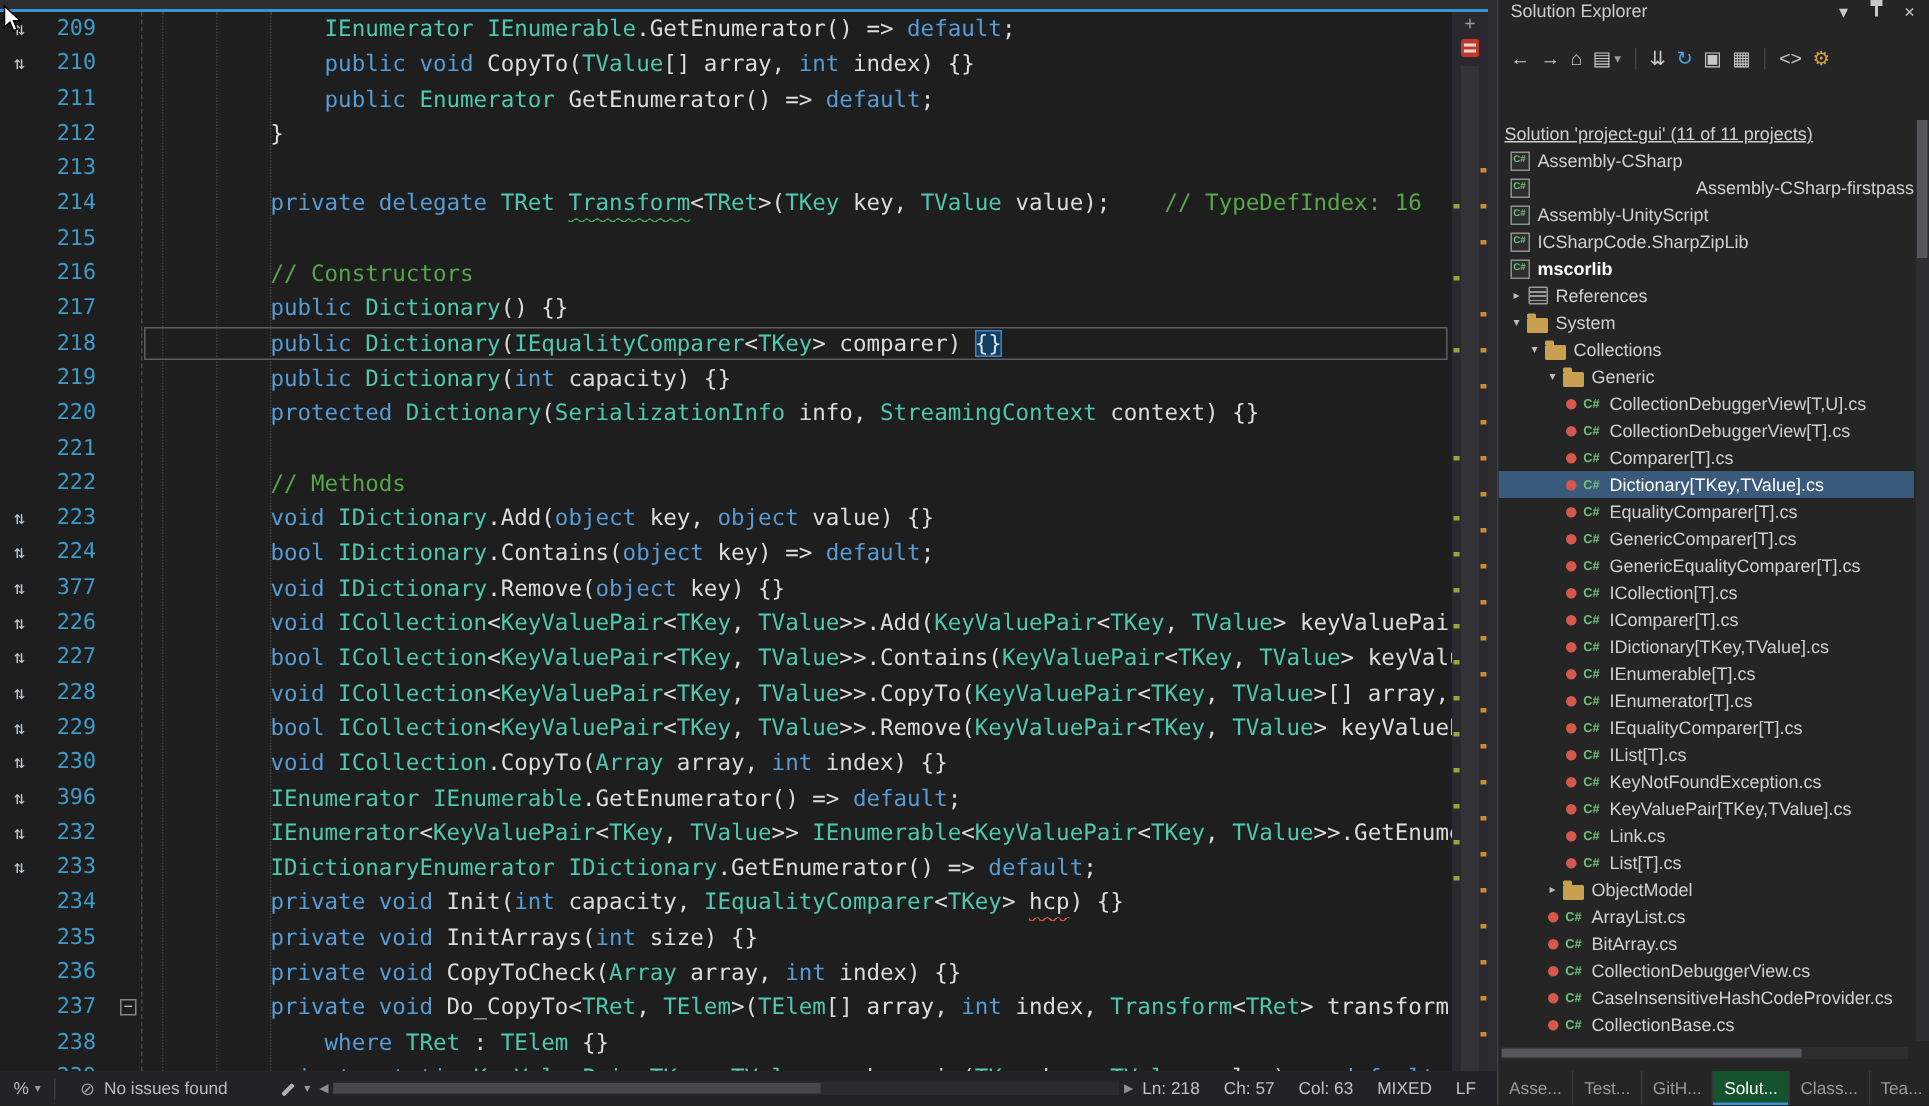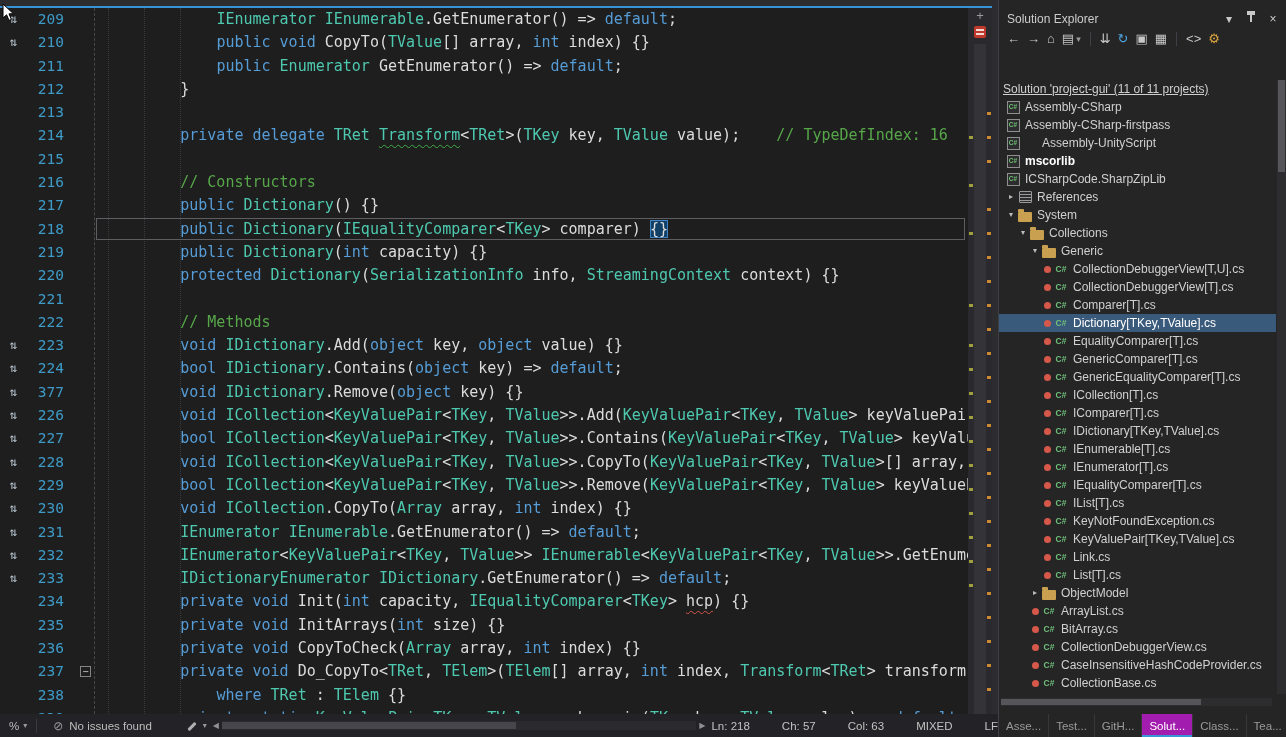--- a/index.html
+++ b/index.html
@@ -37,21 +37,21 @@
   .mark-l{position:absolute;left:1px;width:4px;height:3px;background:#9fa23c}
   #grip{position:absolute;top:0;left:0;width:24px;text-align:center;color:#9a9a9a;font-size:13px;line-height:16px}
   #health{position:absolute;top:18px;left:6px;width:12px;height:12px;background:#bf3a2b;border-radius:2px}
   #health::before{content:'';position:absolute;left:2px;top:3px;width:8px;height:2px;background:#f3d9d5}
   #health::after{content:'';position:absolute;left:2px;top:7px;width:8px;height:2px;background:#f3d9d5}
 
   #splitter{position:absolute;left:992px;top:0;width:6px;height:714px;background:#2d2d30}
 
   
   #panel{position:absolute;left:998px;top:0;width:288px;height:714px;background:#252526;color:#cfcfcf;border-left:1px solid #3f3f46}
-  #se-header{display:flex;align-items:flex-end;height:26px;padding:0 6px 0 8px;font-size:12px;color:#cccccc}
+  #se-header{display:flex;align-items:flex-start;height:26px;padding:0 6px 0 8px;font-size:12px;color:#cccccc}
   #se-title{flex:1}
   #se-title-icons{display:flex;gap:8px;align-items:center}
   .hicon{color:#c8c8c8;font-size:12px;width:14px;text-align:center;cursor:default}
   .pin{display:inline-block;width:10px;height:12px;position:relative}
   .pin::before{content:'';position:absolute;left:4px;top:3px;width:2px;height:8px;background:#c8c8c8}
   .pin::after{content:'';position:absolute;left:1px;top:0;width:8px;height:4px;background:#c8c8c8}
   #se-toolbar{display:flex;align-items:center;height:26px;padding:0 8px;gap:7px}
   .ticon{color:#c8c8c8;font-size:13px;line-height:16px;cursor:default}
   .ticon.small{font-size:9px;margin-left:-5px;color:#9a9a9a}
   .tsep{width:1px;height:14px;background:#3f3f46;margin:0 2px}
@@ -90,26 +90,26 @@
   #issues{display:flex;align-items:center;gap:6px;margin-left:16px}
   #issues .icon{font-size:12px;color:#9a9a9a}
   #pen-group{display:flex;align-items:center;gap:5px;margin-left:34px}
   .pen{width:12px;height:12px;position:relative}
   .pen::before{content:'';position:absolute;left:1px;top:5px;width:10px;height:3px;background:#b0b0b0;transform:rotate(-45deg);border-radius:1px}
   #pen-group .caret{font-size:8px;color:#9a9a9a}
   #hscroll{flex:1;display:flex;align-items:center;margin:0 6px;gap:3px}
   #hscroll .arrow{font-size:8px;color:#8f8f93}
   #hscroll .track{flex:1;height:9px;background:#2b2b2f;position:relative}
   #hscroll .thumb{position:absolute;left:0;top:1px;bottom:1px;width:62%;background:#46464c}
-  #status-right{display:flex;gap:32px;margin-right:0}
+  #status-right{display:flex;gap:16px;margin-right:14px}
   .sitem{color:#c2c2c2}
 
   #panel-tabs{position:absolute;left:998px;top:714px;width:288px;height:23px;background:#252526;display:flex;align-items:stretch;overflow:hidden;border-left:1px solid #3f3f46}
   .ptab{padding:0 7px;display:flex;align-items:center;color:#9a9a9a;border-right:1px solid #38383c;font-size:11.5px;white-space:nowrap}
-  .ptab.active{color:#ffffff;box-shadow:inset 0 -2px 0 #3794d5;background:#a21caf}
+  .ptab.active{color:#ffffff;box-shadow:inset 0 -2px 0 #3794d5;background:#14532d}
 </style>
 </head>
 <body>
 
 <div id="root">
 
   <div id="top-strip">
     <div class="blue"></div>
   </div>
 
@@ -134,21 +134,21 @@
         <div class="crow"><span class="g"></span><span class="n">221</span><span class="m"></span><span class="c"></span></div>
         <div class="crow"><span class="g"></span><span class="n">222</span><span class="m"></span><span class="c"><span class="tok-p">        </span><span class="tok-c">// Methods</span></span></div>
         <div class="crow"><span class="g">⇅</span><span class="n">223</span><span class="m"></span><span class="c"><span class="tok-p">        </span><span class="tok-k">void</span><span class="tok-p"> </span><span class="tok-t">IDictionary</span><span class="tok-p">.Add(</span><span class="tok-k">object</span><span class="tok-p"> key, </span><span class="tok-k">object</span><span class="tok-p"> value) {}</span></span></div>
         <div class="crow"><span class="g">⇅</span><span class="n">224</span><span class="m"></span><span class="c"><span class="tok-p">        </span><span class="tok-k">bool</span><span class="tok-p"> </span><span class="tok-t">IDictionary</span><span class="tok-p">.Contains(</span><span class="tok-k">object</span><span class="tok-p"> key) =&gt; </span><span class="tok-k">default</span><span class="tok-p">;</span></span></div>
         <div class="crow"><span class="g">⇅</span><span class="n">377</span><span class="m"></span><span class="c"><span class="tok-p">        </span><span class="tok-k">void</span><span class="tok-p"> </span><span class="tok-t">IDictionary</span><span class="tok-p">.Remove(</span><span class="tok-k">object</span><span class="tok-p"> key) {}</span></span></div>
         <div class="crow"><span class="g">⇅</span><span class="n">226</span><span class="m"></span><span class="c"><span class="tok-p">        </span><span class="tok-k">void</span><span class="tok-p"> </span><span class="tok-t">ICollection</span><span class="tok-p">&lt;</span><span class="tok-t">KeyValuePair</span><span class="tok-p">&lt;</span><span class="tok-t">TKey</span><span class="tok-p">, </span><span class="tok-t">TValue</span><span class="tok-p">&gt;&gt;.Add(</span><span class="tok-t">KeyValuePair</span><span class="tok-p">&lt;</span><span class="tok-t">TKey</span><span class="tok-p">, </span><span class="tok-t">TValue</span><span class="tok-p">&gt; keyValuePair) {}</span></span></div>
         <div class="crow"><span class="g">⇅</span><span class="n">227</span><span class="m"></span><span class="c"><span class="tok-p">        </span><span class="tok-k">bool</span><span class="tok-p"> </span><span class="tok-t">ICollection</span><span class="tok-p">&lt;</span><span class="tok-t">KeyValuePair</span><span class="tok-p">&lt;</span><span class="tok-t">TKey</span><span class="tok-p">, </span><span class="tok-t">TValue</span><span class="tok-p">&gt;&gt;.Contains(</span><span class="tok-t">KeyValuePair</span><span class="tok-p">&lt;</span><span class="tok-t">TKey</span><span class="tok-p">, </span><span class="tok-t">TValue</span><span class="tok-p">&gt; keyValuePair) =&gt; </span></span></div>
         <div class="crow"><span class="g">⇅</span><span class="n">228</span><span class="m"></span><span class="c"><span class="tok-p">        </span><span class="tok-k">void</span><span class="tok-p"> </span><span class="tok-t">ICollection</span><span class="tok-p">&lt;</span><span class="tok-t">KeyValuePair</span><span class="tok-p">&lt;</span><span class="tok-t">TKey</span><span class="tok-p">, </span><span class="tok-t">TValue</span><span class="tok-p">&gt;&gt;.CopyTo(</span><span class="tok-t">KeyValuePair</span><span class="tok-p">&lt;</span><span class="tok-t">TKey</span><span class="tok-p">, </span><span class="tok-t">TValue</span><span class="tok-p">&gt;[] array, </span></span></div>
         <div class="crow"><span class="g">⇅</span><span class="n">229</span><span class="m"></span><span class="c"><span class="tok-p">        </span><span class="tok-k">bool</span><span class="tok-p"> </span><span class="tok-t">ICollection</span><span class="tok-p">&lt;</span><span class="tok-t">KeyValuePair</span><span class="tok-p">&lt;</span><span class="tok-t">TKey</span><span class="tok-p">, </span><span class="tok-t">TValue</span><span class="tok-p">&gt;&gt;.Remove(</span><span class="tok-t">KeyValuePair</span><span class="tok-p">&lt;</span><span class="tok-t">TKey</span><span class="tok-p">, </span><span class="tok-t">TValue</span><span class="tok-p">&gt; keyValuePair) =&gt; </span></span></div>
         <div class="crow"><span class="g">⇅</span><span class="n">230</span><span class="m"></span><span class="c"><span class="tok-p">        </span><span class="tok-k">void</span><span class="tok-p"> </span><span class="tok-t">ICollection</span><span class="tok-p">.CopyTo(</span><span class="tok-t">Array</span><span class="tok-p"> array, </span><span class="tok-k">int</span><span class="tok-p"> index) {}</span></span></div>
-        <div class="crow"><span class="g">⇅</span><span class="n">231</span><span class="m"></span><span class="c"><span class="tok-p">        </span><span class="tok-t">IEnumerator</span><span class="tok-p"> </span><span class="tok-t">IEnumerable</span><span class="tok-p">.GetEnumerator() =&gt; </span><span class="tok-k">default</span><span class="tok-p">;</span></span></div>
+        <div class="crow"><span class="g">⇅</span><span class="n">396</span><span class="m"></span><span class="c"><span class="tok-p">        </span><span class="tok-t">IEnumerator</span><span class="tok-p"> </span><span class="tok-t">IEnumerable</span><span class="tok-p">.GetEnumerator() =&gt; </span><span class="tok-k">default</span><span class="tok-p">;</span></span></div>
         <div class="crow"><span class="g">⇅</span><span class="n">232</span><span class="m"></span><span class="c"><span class="tok-p">        </span><span class="tok-t">IEnumerator</span><span class="tok-p">&lt;</span><span class="tok-t">KeyValuePair</span><span class="tok-p">&lt;</span><span class="tok-t">TKey</span><span class="tok-p">, </span><span class="tok-t">TValue</span><span class="tok-p">&gt;&gt; </span><span class="tok-t">IEnumerable</span><span class="tok-p">&lt;</span><span class="tok-t">KeyValuePair</span><span class="tok-p">&lt;</span><span class="tok-t">TKey</span><span class="tok-p">, </span><span class="tok-t">TValue</span><span class="tok-p">&gt;&gt;.GetEnumerator() =&gt; </span></span></div>
         <div class="crow"><span class="g">⇅</span><span class="n">233</span><span class="m"></span><span class="c"><span class="tok-p">        </span><span class="tok-t">IDictionaryEnumerator</span><span class="tok-p"> </span><span class="tok-t">IDictionary</span><span class="tok-p">.GetEnumerator() =&gt; </span><span class="tok-k">default</span><span class="tok-p">;</span></span></div>
         <div class="crow"><span class="g"></span><span class="n">234</span><span class="m"></span><span class="c"><span class="tok-p">        </span><span class="tok-k">private</span><span class="tok-p"> </span><span class="tok-k">void</span><span class="tok-p"> Init(</span><span class="tok-k">int</span><span class="tok-p"> capacity, </span><span class="tok-t">IEqualityComparer</span><span class="tok-p">&lt;</span><span class="tok-t">TKey</span><span class="tok-p">&gt; </span><span class="tok-sr">hcp</span><span class="tok-p">) {}</span></span></div>
         <div class="crow"><span class="g"></span><span class="n">235</span><span class="m"></span><span class="c"><span class="tok-p">        </span><span class="tok-k">private</span><span class="tok-p"> </span><span class="tok-k">void</span><span class="tok-p"> InitArrays(</span><span class="tok-k">int</span><span class="tok-p"> size) {}</span></span></div>
         <div class="crow"><span class="g"></span><span class="n">236</span><span class="m"></span><span class="c"><span class="tok-p">        </span><span class="tok-k">private</span><span class="tok-p"> </span><span class="tok-k">void</span><span class="tok-p"> CopyToCheck(</span><span class="tok-t">Array</span><span class="tok-p"> array, </span><span class="tok-k">int</span><span class="tok-p"> index) {}</span></span></div>
         <div class="crow"><span class="g"></span><span class="n">237</span><span class="m"><span class="fold">−</span></span><span class="c"><span class="tok-p">        </span><span class="tok-k">private</span><span class="tok-p"> </span><span class="tok-k">void</span><span class="tok-p"> Do_CopyTo&lt;</span><span class="tok-t">TRet</span><span class="tok-p">, </span><span class="tok-t">TElem</span><span class="tok-p">&gt;(</span><span class="tok-t">TElem</span><span class="tok-p">[] array, </span><span class="tok-k">int</span><span class="tok-p"> index, </span><span class="tok-t">Transform</span><span class="tok-p">&lt;</span><span class="tok-t">TRet</span><span class="tok-p">&gt; transform)</span></span></div>
         <div class="crow"><span class="g"></span><span class="n">238</span><span class="m"></span><span class="c"><span class="tok-p">            </span><span class="tok-k">where</span><span class="tok-p"> </span><span class="tok-t">TRet</span><span class="tok-p"> : </span><span class="tok-t">TElem</span><span class="tok-p"> {}</span></span></div>
         <div class="crow"><span class="g"></span><span class="n">239</span><span class="m"></span><span class="c"><span class="tok-p">        </span><span class="tok-k">private</span><span class="tok-p"> </span><span class="tok-k">static</span><span class="tok-p"> </span><span class="tok-t">KeyValuePair</span><span class="tok-p">&lt;</span><span class="tok-t">TKey</span><span class="tok-p">, </span><span class="tok-t">TValue</span><span class="tok-p">&gt; make_pair(</span><span class="tok-t">TKey</span><span class="tok-p"> key, </span><span class="tok-t">TValue</span><span class="tok-p"> value) =&gt; </span><span class="tok-k">default</span><span class="tok-p">;</span></span></div>
       </div>
     <div id="scroll-strip">
@@ -226,43 +226,43 @@
     <div id="se-tree">
         <div class="trow" style="padding-left: 3px; text-decoration: underline;">
           <span class="tlabel">Solution 'project-gui' (11 of 11 projects)</span>
         </div>
         <div class="trow" style="padding-left: 6px;">
           <span class="icon">
             <span class="i-proj">C#</span>
           </span>
           <span class="tlabel">Assembly-CSharp</span>
         </div>
+        <div class="trow" style="padding-left: 6px; justify-content: space-between;">
+          <span class="icon">
+            <span class="i-proj">C#</span>
+          </span>
+          <span class="tlabel">Assembly-CSharp-firstpass</span>
+        </div>
         <div class="trow" style="padding-left: 6px;">
           <span class="icon">
             <span class="i-proj">C#</span>
           </span>
-          <span class="tlabel">Assembly-CSharp-firstpass</span>
-        </div>
-        <div class="trow" style="padding-left: 6px; gap: 17px;">
+          <span class="tlabel">Assembly-UnityScript</span>
+        </div>
+        <div class="trow" style="padding-left: 6px;">
           <span class="icon">
             <span class="i-proj">C#</span>
           </span>
-          <span class="tlabel">Assembly-UnityScript</span>
+          <span class="tlabel">ICSharpCode.SharpZipLib</span>
         </div>
         <div class="trow" style="padding-left: 6px;">
           <span class="icon">
             <span class="i-proj">C#</span>
           </span>
           <span class="tlabel bold">mscorlib</span>
-        </div>
-        <div class="trow" style="padding-left: 6px;">
-          <span class="icon">
-            <span class="i-proj">C#</span>
-          </span>
-          <span class="tlabel">ICSharpCode.SharpZipLib</span>
         </div>
         <div class="trow" style="padding-left: 6px;">
           <span class="exp">▸</span>
           <span class="icon">
             <span class="i-refs"></span>
           </span>
           <span class="tlabel">References</span>
         </div>
         <div class="trow" style="padding-left: 6px;">
           <span class="exp">▾</span>

